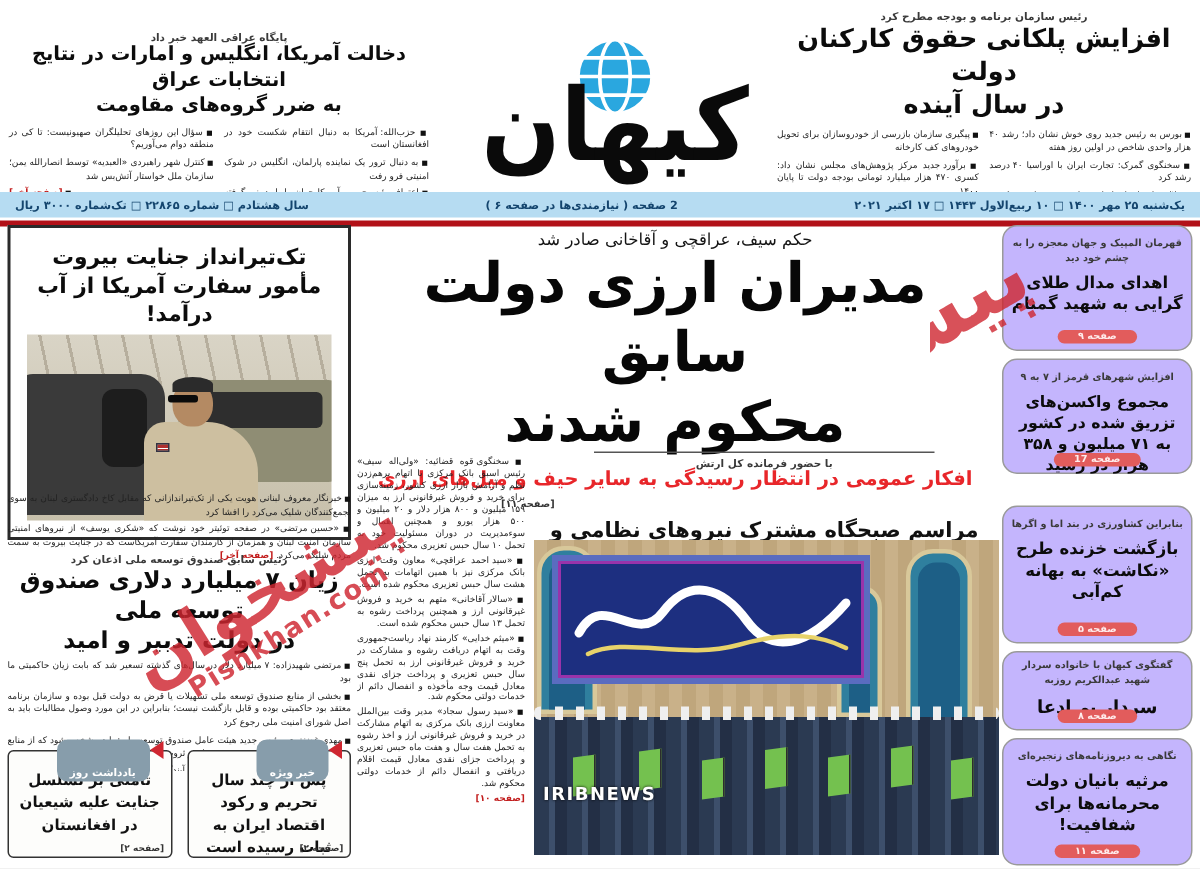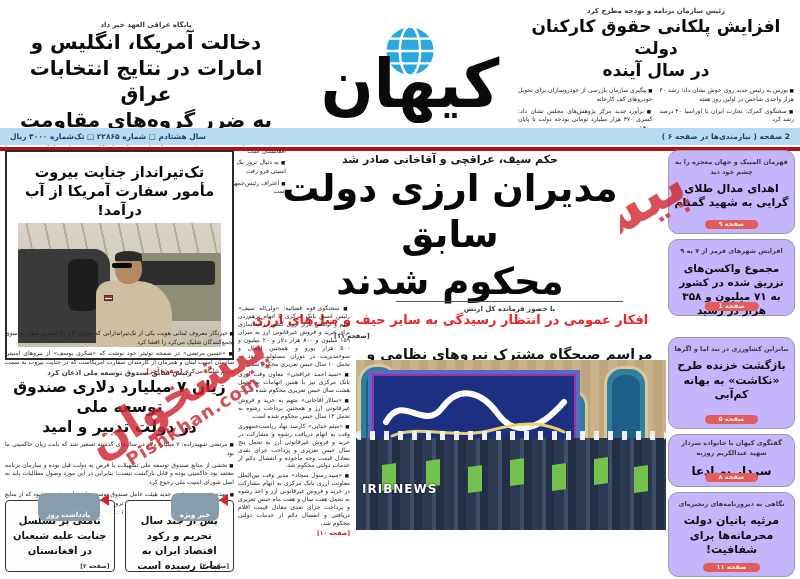--- a/index.html
+++ b/index.html
@@ -13,48 +13,48 @@
   .kicker { font-size:7px; font-weight:600; color:#3a3a3a; text-align:center; }
   .headline { font-weight:bold; color:#0c0c0c; text-align:center; line-height:1.3; }
   .cols { display:flex; gap:7px; margin-top:5px; }
   .col { flex:1; }
   .b-item { font-size:6px; line-height:1.45; color:#222; text-align:justify; margin-bottom:3px; }
   .b-item::before { content:"■ "; font-size:4.5px; color:#111; }
   .pref { color:#c21d1d; font-weight:bold; white-space:nowrap; }
   #hdr-right { position:absolute; left:518px; top:7px; width:276px; }
   #hdr-right .headline { font-size:17px; }
   #hdr-left { position:absolute; left:6px; top:21px; width:280px; }
-  #hdr-left .headline { font-size:20px; }
+  #hdr-left .headline { font-size:13px; }
   #logo { position:absolute; left:295px; top:10px; width:230px; height:114px; text-align:center; }
   #logo .globe { position:absolute; top:14px; left:88px; }
   #logo .logo-text {
     position:absolute; top:40px; left:0; right:0;
     font-size:62px; font-weight:bold; color:#0a0a0a;
     transform:scaleY(1.08); letter-spacing:-3px; line-height:1.1;
   }
   
   #infobar {
     position:absolute; left:0; top:128px; width:800px; height:17px;
     background:#b6dcf2; color:#14456e; font-size:7.5px; font-weight:bold;
     display:flex; align-items:center; justify-content:space-between; padding:0 10px;
   }
   #rule { position:absolute; left:0; top:147px; width:800px; height:3px;
     border-top:3px solid #b21118; border-bottom:1px solid #b21118; }
   
   #lead { position:absolute; left:232px; top:153px; width:436px; text-align:center; }
-  #lead .lead-kicker { font-size:11px; font-weight:bold; color:#141414; }
+  #lead .lead-kicker { font-size:11px; font-weight:normal; color:#141414; }
   #lead .lead-h { font-size:37px; font-weight:bold; line-height:1.25; color:#070707; }
   #lead .lead-sub { margin-top:7px; font-size:13px; font-weight:bold; color:#e8262a; }
   
   #ceremony { position:absolute; left:352px; top:301px; width:315px; text-align:center; }
   #ceremony .sep { width:72%; margin:0 auto 3px auto; border-top:1px solid #555; }
   #ceremony .cer-h { font-size:14px; font-weight:bold; line-height:1.3;margin-top:32px; }
   #pageref-ceremony { position:absolute; left:334px; top:332px; font-size:6.5px; font-weight:bold; color:#333; }
   #ceremony-photo {
-    position:absolute; left:356px; top:360px; width:310px; height:170px; overflow:hidden;
+    position:absolute; left:356px; top:360px; width:310px; height:210px; overflow:hidden;
     background:repeating-linear-gradient(90deg,#c9b189 0 9px,#bfa67c 9px 18px);
   }
   .arch { position:absolute; background:#2f7f9e; border:3px solid #d8c89a; border-radius:18px 18px 0 0; }
   .arch.inner::after { content:""; position:absolute; inset:6px 5px 0 5px; background:#1d5f86; border-radius:12px 12px 0 0; }
   #banner { position:absolute; left:12px; top:10px; width:212px; height:86px;
     background:#1d2f80; border:4px solid #5a6cc0; box-shadow:inset 0 0 0 2px #93a; }
   #banner svg { position:absolute; inset:0; }
   .soldiers { position:absolute; bottom:0; left:0; width:100%; height:92px;
     background:repeating-linear-gradient(90deg,#2b3a52 0 10px,#3d4f6b 10px 14px,#232f45 14px 22px); }
   .heads { position:absolute; top:-7px; left:0; width:100%; height:9px;
@@ -174,20 +174,21 @@
       </div>
       <div class="col">
         <div class="b-item">سؤال این روزهای تحلیلگران صهیونیست: تا کی در منطقه دوام می‌آوریم؟</div>
         <div class="b-item">کنترل شهر راهبردی «العبدیه» توسط انصارالله یمن؛ سازمان ملل خواستار آتش‌بس شد</div>
         <div class="b-item pref" style="text-align:left;">[صفحه آخر]</div>
       </div>
     </div>
   </div>
 
   <div id="infobar">
+    <span>یک‌شنبه ۲۵ مهر ۱۴۰۰ □ ۱۰ ربیع‌الاول ۱۴۴۳ □ ۱۷ اکتبر ۲۰۲۱</span>
     <span>2 صفحه ( نیازمندی‌ها در صفحه ۶ )</span>
     <span>سال هشتادم □ شماره ۲۲۸۶۵ □ تک‌شماره ۳۰۰۰ ریال</span>
   </div>
   <div id="rule"></div>
 
   <div id="lead">
     <div class="lead-kicker">حکم سیف، عراقچی و آقاخانی صادر شد</div>
     <div class="lead-h">
       <div>مدیران ارزی دولت سابق</div>
       <div>محکوم شدند</div>
@@ -298,21 +299,21 @@
   </div>
 
   <div class="sidebox" id="sbox1">
     <div class="kicker">قهرمان المپیک و جهان معجزه را به چشم خود دید</div>
     <div class="headline">اهدای مدال طلای گرایی به شهید گمنام</div>
     <div class="pill">صفحه ۹</div>
   </div>
   <div class="sidebox" id="sbox2">
     <div class="kicker">افزایش شهرهای قرمز از ۷ به ۹</div>
     <div class="headline">مجموع واکسن‌های تزریق شده در کشور به ۷۱ میلیون و ۳۵۸ هزار دز رسید</div>
-    <div class="pill">صفحه 1</div>
+    <div class="pill">صفحه 17</div>
   </div>
   <div class="sidebox" id="sbox3">
     <div class="kicker">بنابراین کشاورزی در بند اما و اگرها</div>
     <div class="headline">بازگشت خزنده طرح «نکاشت» به بهانه کم‌آبی</div>
     <div class="pill">صفحه ۵</div>
   </div>
   <div class="sidebox" id="sbox4">
     <div class="kicker">گفتگوی کیهان با خانواده سردار شهید عبدالکریم روزبه</div>
     <div class="headline">سردار بی‌ادعا</div>
     <div class="pill">صفحه ۸</div>

